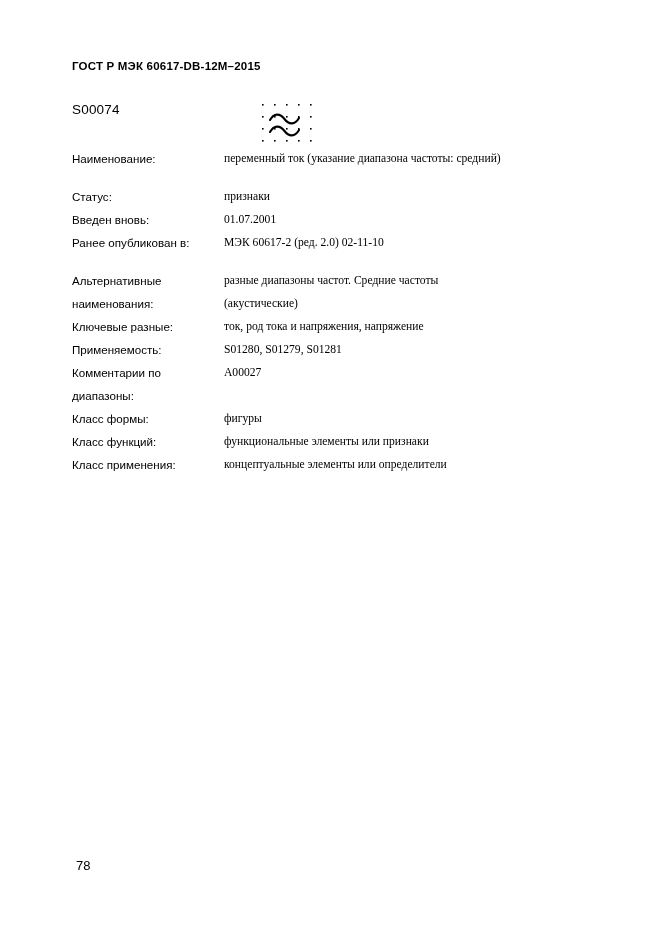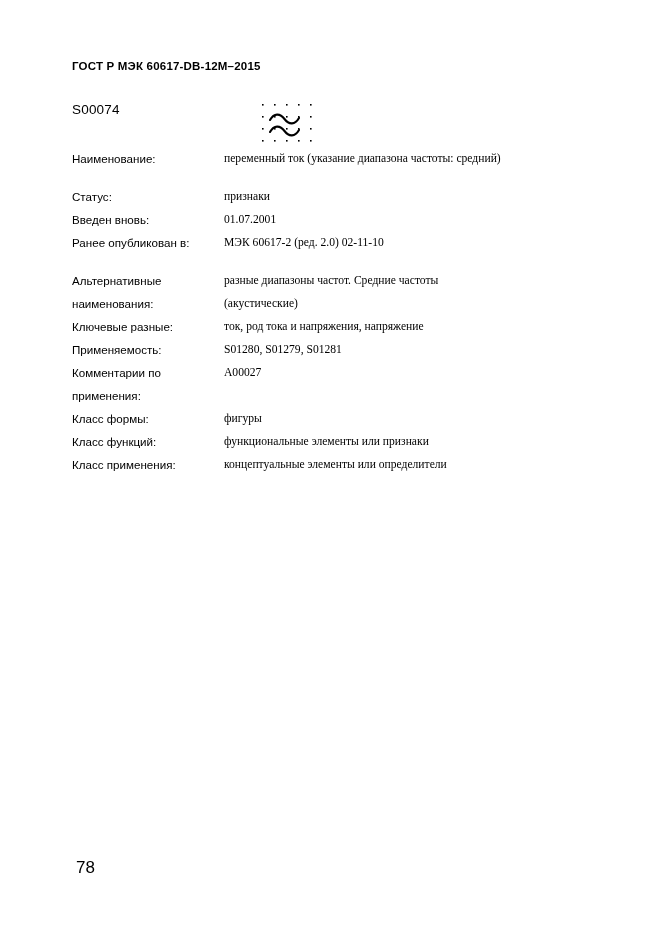--- a/index.html
+++ b/index.html
@@ -88,21 +88,21 @@
   .cont-line {
     display: block;
     margin-top: 9px;
   }
 
   
   .page-number {
     position: absolute;
     left: 76px;
     top: 858px;
-    font-size: 17px;
+    font-size: 13px;
   }
 </style>
 </head>
 <body>
 
 <div class="page">
 
   <div class="doc-header">ГОСТ Р МЭК 60617-DB-12M–2015</div>
 
   <div class="symbol-id">S00074</div>
@@ -167,21 +167,21 @@
         </tr>
         <tr class="row tight">
           <td class="label"><span>Ключевые разные:</span></td>
           <td class="value"><span>ток, род тока и напряжения, напряжение</span></td>
         </tr>
         <tr class="row tight">
           <td class="label"><span>Применяемость:</span></td>
           <td class="value"><span>S01280, S01279, S01281</span></td>
         </tr>
         <tr class="row tight">
-          <td class="label wrap"><span>Комментарии по</span><span class="cont-line">применения:</span></td>
+          <td class="label wrap"><span>Комментарии по</span><span class="cont-line">диапазоны:</span></td>
           <td class="value wrap"><span>A00027</span></td>
         </tr>
         <tr class="row tight">
           <td class="label"><span>Класс формы:</span></td>
           <td class="value"><span>фигуры</span></td>
         </tr>
         <tr class="row tight">
           <td class="label"><span>Класс функций:</span></td>
           <td class="value"><span>функциональные элементы или признаки</span></td>
         </tr>

